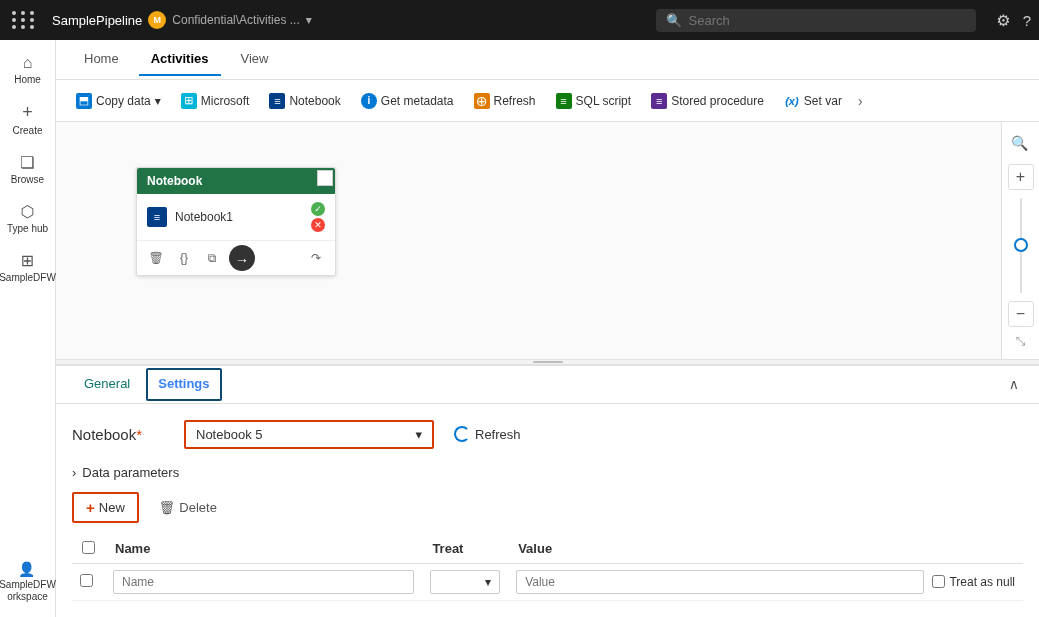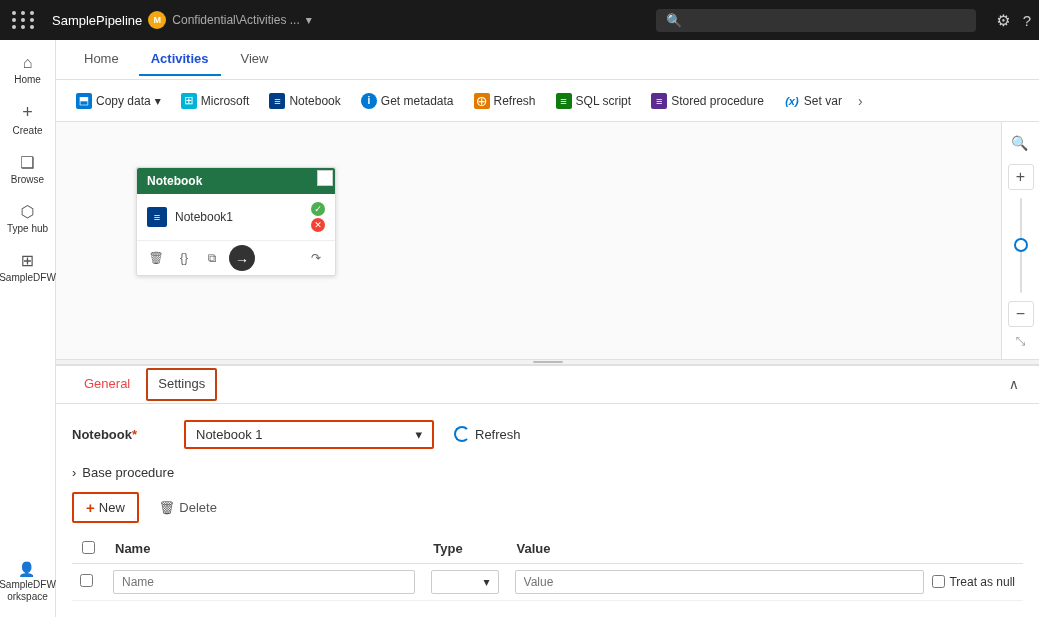--- a/index.html
+++ b/index.html
@@ -40,21 +40,21 @@
 
     
     .main { flex: 1; display: flex; flex-direction: column; background: #fff; overflow: hidden; }
 
     
     .tabbar {
       display: flex; align-items: center; padding: 0 16px;
       border-bottom: 1px solid #e0e0e0; background: #fff; height: 40px; gap: 8px;
     }
     .tab { padding: 8px 12px; cursor: pointer; font-size: 13px; color: #555; border-bottom: 2px solid transparent; }
-    .tab.active { color: #1d4ed8; border-bottom: 2px solid #0078d4; font-weight: 600; }
+    .tab.active { color: #000000; border-bottom: 2px solid #0078d4; font-weight: 600; }
 
     
     .activity-bar {
       display: flex; align-items: center; padding: 6px 12px; gap: 4px;
       border-bottom: 1px solid #e0e0e0; background: #fff; height: 42px; overflow: hidden;
     }
     .act-btn {
       display: flex; align-items: center; gap: 4px; padding: 4px 8px;
       cursor: pointer; border-radius: 3px; font-size: 12px; color: #333; white-space: nowrap;
     }
@@ -127,29 +127,29 @@
     .divider-handle { width: 30px; height: 2px; background: #bbb; border-radius: 2px; }
 
     
     .settings-panel { background: #fff; border-top: 1px solid #e0e0e0; padding: 0; }
     .settings-tabs {
       display: flex; align-items: center; padding: 0 16px;
       border-bottom: 1px solid #e0e0e0; height: 38px; gap: 4px;
       justify-content: space-between;
     }
     .settings-tabs-left { display: flex; gap: 4px; }
-    .stab { padding: 8px 12px; cursor: pointer; font-size: 13px; color: #ef4444; border-bottom: 2px solid transparent; }
-    .stab.active { color: #404040; border: 2px solid #c2410c; border-radius: 2px; font-weight: 400; padding: 6px 10px; }
+    .stab { padding: 8px 12px; cursor: pointer; font-size: 13px; color: #0f766e; border-bottom: 2px solid transparent; }
+    .stab.active { color: #3b82f6; border: 2px solid #0c4a6e; border-radius: 2px; font-weight: 700; padding: 6px 10px; }
     .collapse-btn { cursor: pointer; color: #555; font-size: 14px; padding: 4px; }
 
     
     .settings-content { padding: 16px; overflow-y: auto; }
 
     .form-row { display: flex; align-items: center; margin-bottom: 16px; gap: 12px; }
-    .form-label { font-size: 13px; font-weight: 700; color: #333; min-width: 100px; }
+    .form-label { font-size: 15px; font-weight: 400; color: #333; min-width: 100px; }
 
     .select-box {
       display: flex; align-items: center; border: 2px solid #d83b01; border-radius: 2px;
       padding: 5px 10px; min-width: 250px; cursor: pointer; background: white;
       justify-content: space-between; font-size: 13px; color: #333;
     }
     .refresh-btn {
       display: flex; align-items: center; gap: 5px; cursor: pointer; color: #333;
       font-size: 13px; padding: 5px 8px; border-radius: 3px;
     }
@@ -210,20 +210,21 @@
       <div class="topbar-dot"></div>
   </div>
   <div class="topbar-pipeline">
     <span>SamplePipeline</span>
     <div class="pipe-icon">M</div>
     <span style="color:#aaa;font-size:12px;">Confidential\Activities ...</span>
     <span style="color:#aaa;font-size:12px;">▾</span>
   </div>
   <div class="topbar-search">
     <span style="font-size:13px;">🔍</span>
+    <input type="text" placeholder="Search" style="">
   </div>
   <div class="topbar-right">
     <span style="cursor:pointer;">⚙</span>
     <span style="cursor:pointer;font-size:15px;">?</span>
   </div>
 </div>
 
 <div class="app-layout">
 
   <div class="sidebar">
@@ -349,53 +350,53 @@
         <div class="collapse-btn">∧</div>
       </div>
 
       <div class="settings-content">
 
         <div class="form-row">
           <span class="form-label">
             <span>Notebook</span><span style="color:#d83b01;">*</span>
           </span>
           <div class="select-box">
-            <span>Notebook 1</span>
+            <span>Notebook 5</span>
             <span>▾</span>
           </div>
           <div class="refresh-btn">
             <span class="refresh-icon"></span>
             <span>Refresh</span>
           </div>
         </div>
 
         <div class="section-header">
           <span>›</span>
-          <span>Base procedure</span>
+          <span>Data parameters</span>
         </div>
 
         <div class="action-row">
           <button class="btn-new">
             <span class="plus">+</span>
             <span>New</span>
           </button>
           <button class="btn-delete">
             <span>🗑</span>
             <span>Delete</span>
           </button>
         </div>
 
         <table class="params-table">
           <thead>
             <tr>
               <th class="checkbox-cell">
                 <input type="checkbox" style="">
               </th>
               <th>Name</th>
-              <th>Type</th>
+              <th>Treat</th>
               <th>Value</th>
             </tr>
           </thead>
           <tbody>
             <tr>
               <td class="checkbox-cell">
                 <input type="checkbox" style="">
               </td>
               <td>
                 <input class="param-input" type="text" placeholder="Name" style="">

